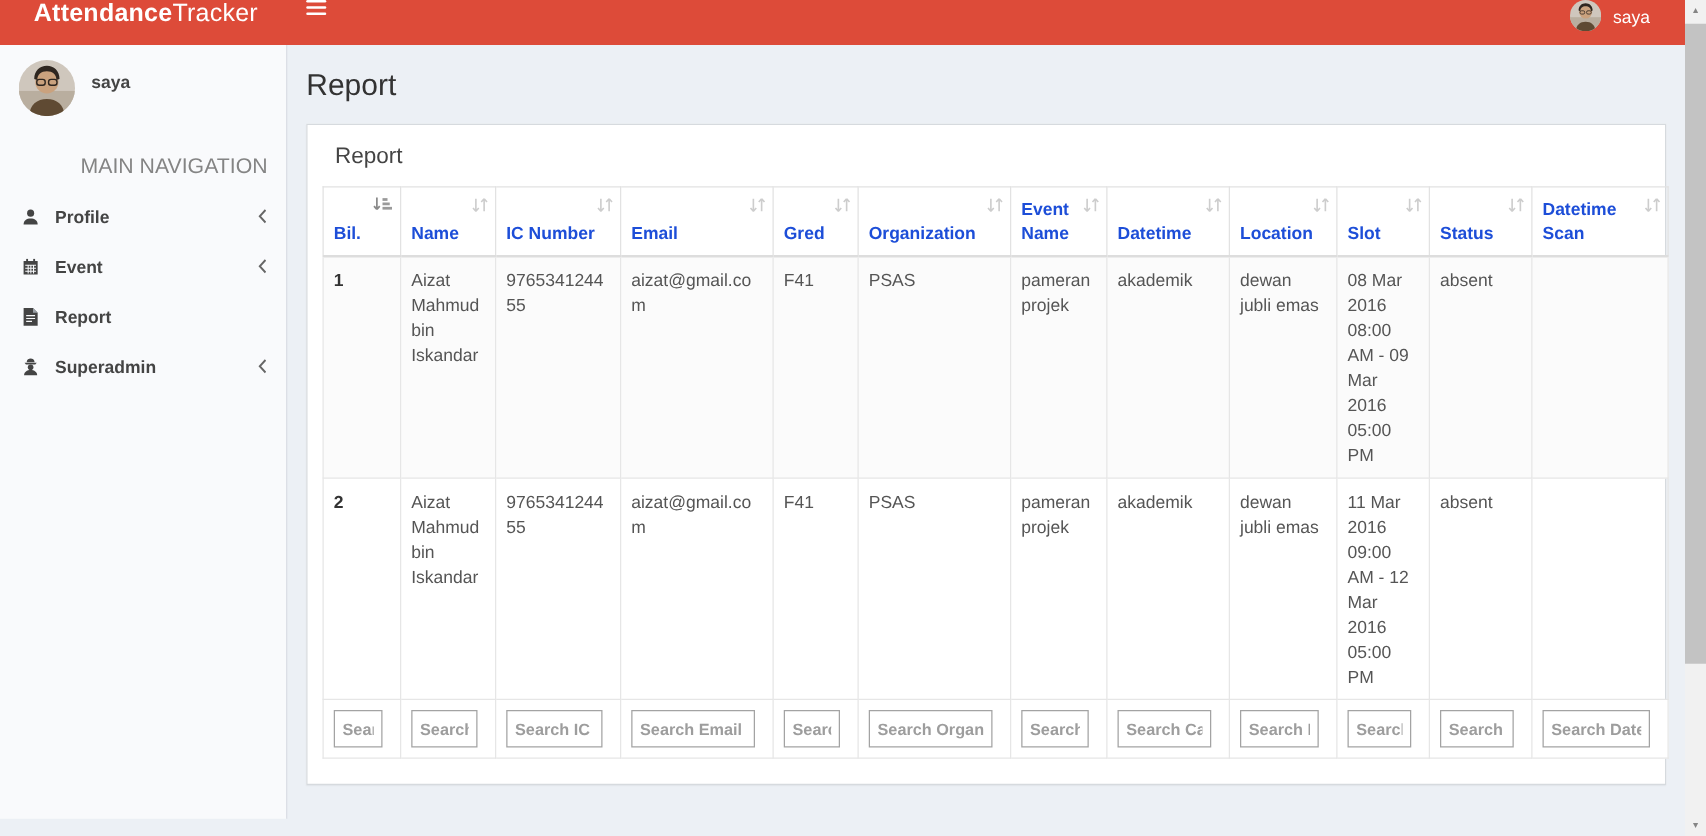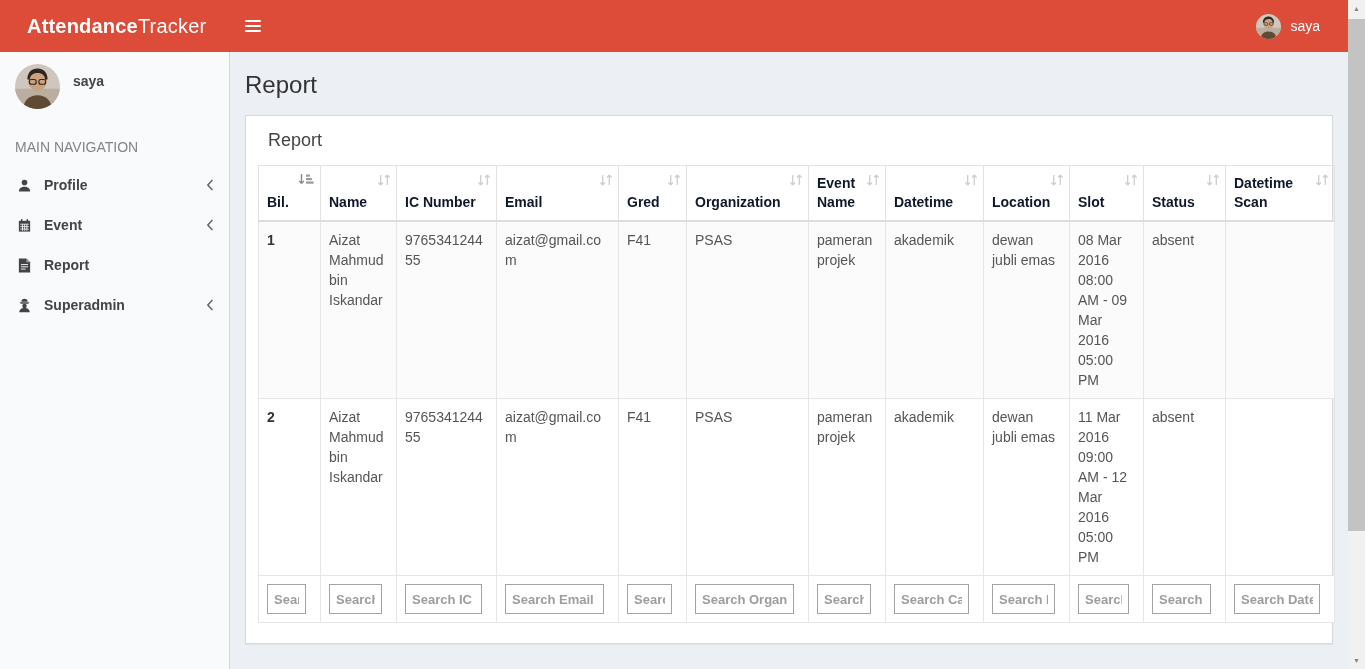--- a/index.html
+++ b/index.html
@@ -1,38 +1,38 @@
 <!DOCTYPE html>
 <html><head>
 <meta charset="utf-8">
 <style>
   * { box-sizing: border-box; margin: 0; padding: 0; }
   html,body { width:1365px; height:669px; overflow:hidden; }
   body { font-family: "Liberation Sans", "DejaVu Sans", sans-serif; background:#ecf0f5; position:relative; }
 
   
-  .navbar { height:52px; background:#dd4b39; display:flex; align-items:center; width:1348px; }
+  .navbar { height:36px; background:#dd4b39; display:flex; align-items:flex-start; width:1348px; }
   .logo { width:230px; display:flex; align-items:center; padding-left:27px; color:#fff; font-size:20px; letter-spacing:.2px; cursor:pointer; }
   .logo b { font-weight:bold; }
   .logo span { font-weight:400; }
   .hamburger { width:46px; display:flex; flex-direction:column; justify-content:center; align-items:center; gap:3px; cursor:pointer; }
   .hamburger i { display:block; width:16px; height:2px; background:#fff; border-radius:1px; }
   .nav-right { margin-left:auto; margin-right:28px; display:flex; align-items:center; gap:9px; color:#fff; font-size:14px; cursor:pointer; }
   .avatar-sm { width:25px; height:25px; border-radius:50%; overflow:hidden; display:block; flex:none; }
   .avatar-lg { width:45px; height:45px; border-radius:50%; overflow:hidden; display:block; flex:none; }
   .avatar-sm svg, .avatar-lg svg { display:block; width:100%; height:100%; }
 
   
   .wrap { display:flex; height:619px; width:1348px; }
 
   
   .sidebar { width:230px; background:#f9fafc; border-right:1px solid #d2d6de; flex:none; }
   .user-panel { display:flex; gap:13px; padding:12px 15px 16px; }
   .user-panel .uname { padding-top:9px; font-size:14px; color:#444; font-weight:600; }
-  .nav-header { padding:14px 15px 10px; font-size:14px; color:#848484; }
+  .nav-header { padding:14px 15px 10px; font-size:17px; color:#848484;text-align:right; }
   .nav-menu { list-style:none; }
   .nav-item { display:flex; align-items:center; gap:11px; padding:12px 15px; font-size:14px; font-weight:600; color:#444; cursor:pointer; }
   .nav-item .ic { width:18px; display:flex; justify-content:center; color:#444; }
   .nav-item .ic svg { width:15px; height:15px; }
   .nav-item .chev { margin-left:auto; color:#666; display:flex; }
   .nav-item .chev svg { width:8px; height:12px; }
 
   
   .content { flex:1; background:#ecf0f5; padding:15px; overflow:hidden; }
   .page-title { font-size:24px; font-weight:400; color:#333; margin:4px 0 16px; }
@@ -40,21 +40,21 @@
   .box-title { font-size:18px; font-weight:400; color:#444; margin:4px 0 14px; padding-left:10px; }
 
   .toolbar { display:flex; align-items:center; margin-bottom:12px; padding:0 2px; }
   .btns { display:flex; gap:9px; }
   .dt-btn { background:linear-gradient(#fff,#f3f3f3); border:1px solid #a6a6a6; border-radius:3px; padding:6px 12px; font-size:13px; color:#333; font-family:inherit; cursor:pointer; white-space:nowrap; }
   .search-wrap { margin-left:auto; display:flex; align-items:center; gap:7px; font-size:14px; color:#333; font-weight:600; }
   .search-wrap input { width:127px; height:29px; border:1px solid #bdbdbd; padding:3px 6px; font-family:inherit; font-size:13px; }
 
   
   table { width:100%; border-collapse:collapse; table-layout:fixed; }
-  thead th { border:1px solid #e2e2e2; border-bottom:2px solid #ddd; padding:8px; height:55px; vertical-align:bottom; text-align:left; font-size:14px; color:#0f172a; font-weight:bold; position:relative; line-height:19px; }
+  thead th { border:1px solid #e2e2e2; border-bottom:2px solid #ddd; padding:8px; height:55px; vertical-align:bottom; text-align:left; font-size:14px; color:#1d4ed8; font-weight:bold; position:relative; line-height:19px; }
   .sort-ic { position:absolute; top:7px; right:4px; }
   .sort-ic svg { display:block; }
   tbody td { border:1px solid #e6e6e6; padding:8px; font-size:14px; color:#555; vertical-align:top; line-height:20px; word-wrap:break-word; }
   tbody tr:nth-child(odd) { background:#fbfbfb; }
   tbody td:first-child { font-weight:bold; color:#333; }
   tfoot th { border:1px solid #e6e6e6; padding:8px 8px; text-align:left; background:#fff; }
   tfoot input { width:calc(100% - 6px); height:30px; border:1px solid #a3a3a3; padding:3px 6px; font-family:inherit; font-size:13px; font-weight:bold; color:#777; background:#fff; }
   tfoot input::placeholder { color:#9d9d9d; font-weight:bold; opacity:1; }
 
   

